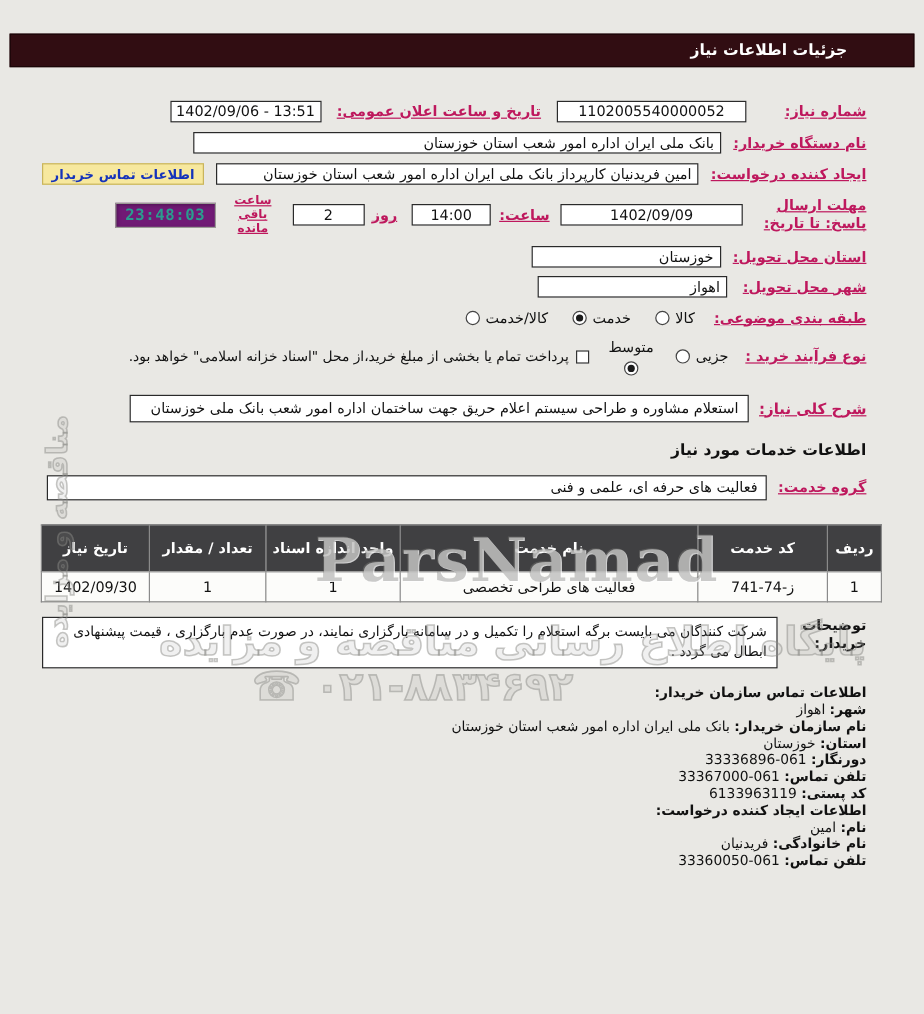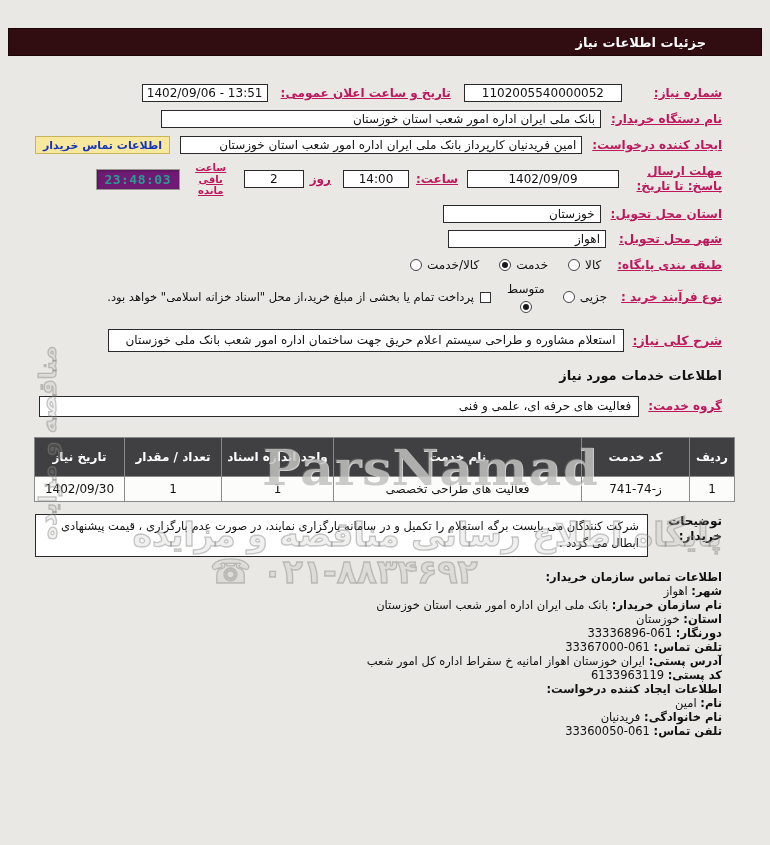--- a/index.html
+++ b/index.html
@@ -171,21 +171,21 @@
   </div>
 
   <div class="frow" style="margin-bottom:10px;">
     <span class="lbl" style="margin-left:13px;">شهر محل تحویل:</span>
     <div class="inp" style="width:158px;">
       <span>اهواز</span>
     </div>
   </div>
 
   <div class="frow" style="margin-bottom:10px;">
-    <span class="lbl" style="margin-left:16px;">طبقه بندی پایگاه:</span>
+    <span class="lbl" style="margin-left:16px;">طبقه بندی موضوعی:</span>
     <div class="opt" style="margin-left:20px;">
       <span>کالا</span>
       <span class="radio"></span>
     </div>
     <div class="opt" style="margin-left:20px;">
       <span>خدمت</span>
       <span class="radio on"></span>
     </div>
     <div class="opt">
       <span>کالا/خدمت</span>
@@ -272,23 +272,20 @@
     <div class="line">
       <span class="b">استان:</span> <span>خوزستان</span>
     </div>
     <div class="line">
       <span class="b">دورنگار:</span> <span class="num">33336896-061</span>
     </div>
     <div class="line">
       <span class="b">تلفن تماس:</span> <span class="num">33367000-061</span>
     </div>
     <div class="line">
-      <span class="b">آدرس پستی:</span> <span>ایران خوزستان اهواز امانیه خ سقراط اداره کل امور شعب</span>
-    </div>
-    <div class="line">
       <span class="b">کد پستی:</span> <span class="num">6133963119</span>
     </div>
     <div class="line b">اطلاعات ایجاد کننده درخواست:</div>
     <div class="line">
       <span class="b">نام:</span> <span>امین</span>
     </div>
     <div class="line">
       <span class="b">نام خانوادگی:</span> <span>فریدنیان</span>
     </div>
     <div class="line">

